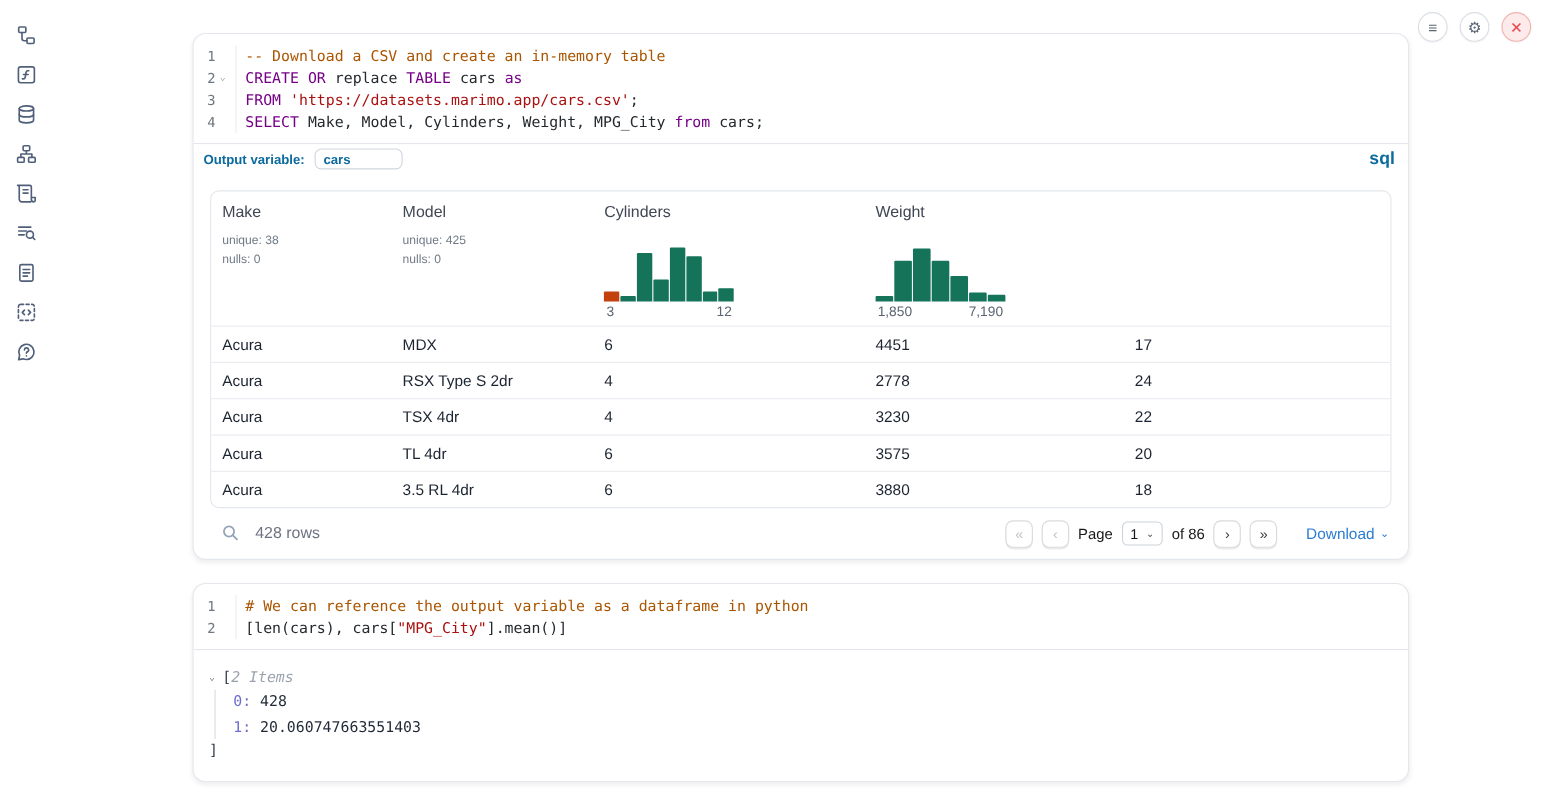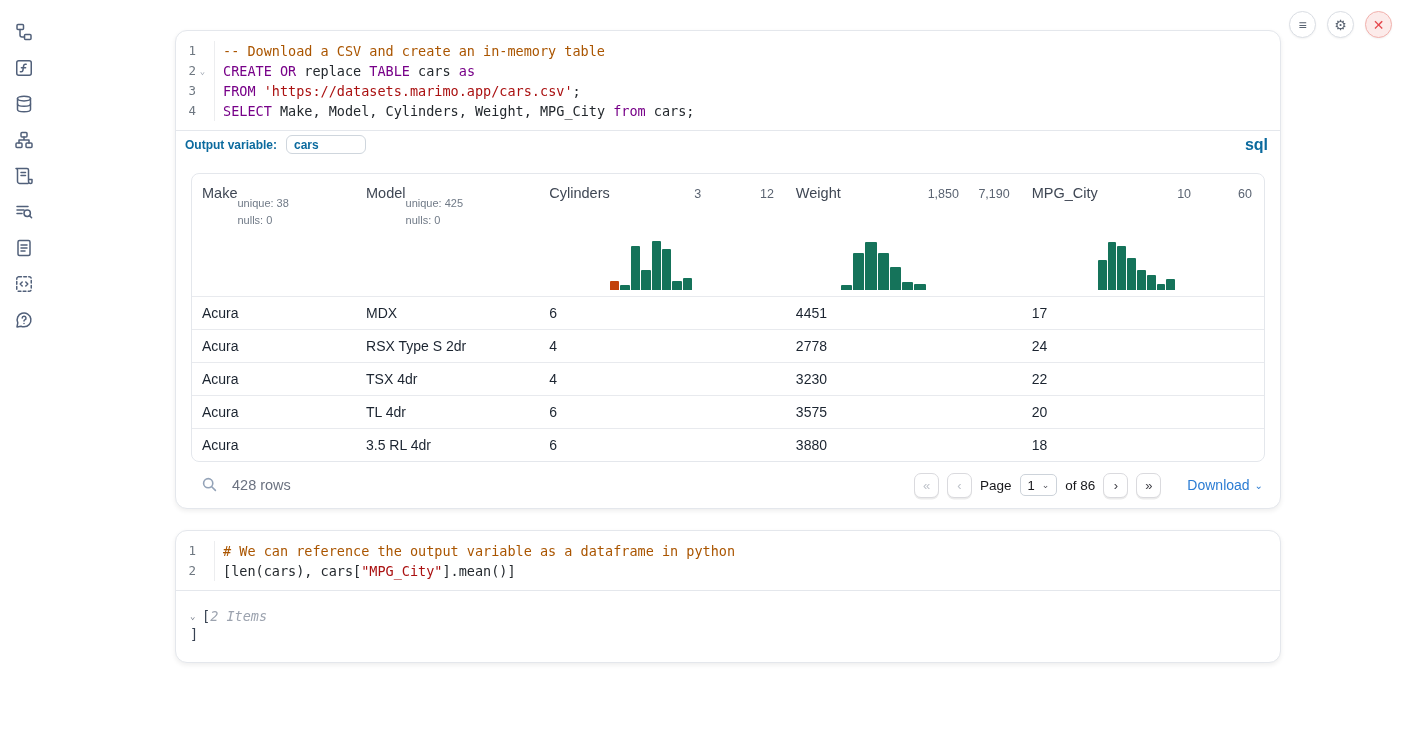--- a/index.html
+++ b/index.html
@@ -42,21 +42,21 @@
   .outvar-label { font-size:12px; font-weight:bold; color:var(--accent-blue); margin-right:9px;text-align:right; }
   .outvar-input { width:80px; height:19px; border:1px solid #cfd6dd; border-radius:6px;
     font-size:12px; font-weight:bold; color:var(--accent-blue); padding:0 7px;
     font-family:"Liberation Sans", sans-serif; outline:none; }
   .lang-badge { margin-left:auto; font-size:16px; font-weight:bold; color:var(--accent-blue); cursor:pointer; }
   
   .output-section { padding:14px 15px 0; }
   .table-box { border:1px solid #e4e7ec; border-radius:8px; overflow:hidden; }
   .grid-row { display:grid; grid-template-columns:15.3% 17.1% 23% 22% 22.6%; }
   .thead { min-height:122px; }
-  .col-header { padding:11px 10px 6px; display:flex; flex-direction:row; }
+  .col-header { padding:11px 10px 6px; display:flex; flex-direction:column; }
   .col-name { font-size:14.5px; color:#3f4754; cursor:pointer; }
   .col-stats { margin-top:10px; font-size:11px; color:#707a87; line-height:17px; }
   .hist { margin-top:auto; width:118px; height:52px; display:flex; align-items:flex-end; gap:1px; }
   .hist .bar { flex:1; border-radius:1px 1px 0 0; }
   .hist-labels { width:118px; display:flex; justify-content:space-between;
     font-size:12.5px; color:#5b6472; padding:2px 2px 0; }
   .trow { border-top:1px solid #e8eaee; height:33px; align-items:center;
     font-size:14px; color:#1b2430; }
   .tcell { padding:0 10px; overflow:hidden; white-space:nowrap; }
   
@@ -226,37 +226,20 @@
                 <div class="bar" style="height: 72%; background: rgb(21, 115, 90);"></div>
                 <div class="bar" style="height: 45%; background: rgb(21, 115, 90);"></div>
                 <div class="bar" style="height: 16%; background: rgb(21, 115, 90);"></div>
                 <div class="bar" style="height: 11%; background: rgb(21, 115, 90);"></div>
               </div>
               <div class="hist-labels">
                 <span>1,850</span>
                 <span>7,190</span>
               </div>
             </div>
-            <div class="col-header">
-              <span class="col-name">MPG_City</span>
-              <div class="hist">
-                <div class="bar" style="height: 58%; background: rgb(21, 115, 90);"></div>
-                <div class="bar" style="height: 92%; background: rgb(21, 115, 90);"></div>
-                <div class="bar" style="height: 84%; background: rgb(21, 115, 90);"></div>
-                <div class="bar" style="height: 62%; background: rgb(21, 115, 90);"></div>
-                <div class="bar" style="height: 38%; background: rgb(21, 115, 90);"></div>
-                <div class="bar" style="height: 28%; background: rgb(21, 115, 90);"></div>
-                <div class="bar" style="height: 12%; background: rgb(21, 115, 90);"></div>
-                <div class="bar" style="height: 22%; background: rgb(21, 115, 90);"></div>
-              </div>
-              <div class="hist-labels">
-                <span>10</span>
-                <span>60</span>
-              </div>
-            </div>
           </div>
         <div id="table-rows">
             <div class="grid-row trow">
               <div class="tcell">Acura</div>
               <div class="tcell">MDX</div>
               <div class="tcell">6</div>
               <div class="tcell">4451</div>
               <div class="tcell">17</div>
             </div>
             <div class="grid-row trow">
@@ -330,17 +313,21 @@
         <div class="code-line"><span class="gutter"><span class="lnum">1</span><span class="fold"></span></span><span class="lc"><span class="tok-comment"># We can reference the output variable as a dataframe in python</span></span></div>
         <div class="code-line"><span class="gutter"><span class="lnum">2</span><span class="fold"></span></span><span class="lc"><span>[len(cars), cars[</span><span class="tok-str">"MPG_City"</span><span>].mean()]</span></span></div>
       </div>
     <div class="divider"></div>
     <div class="tree-out">
       <div class="tree-head">
         <span class="tree-chevron">⌄</span>
         <span class="bracket">[</span>
         <span class="items-label">2 Items</span>
       </div>
+      <div class="tree-body" id="tree-entries">
+          <div class="tree-entry"><span class="tree-key">0:</span><span> 428</span></div>
+          <div class="tree-entry"><span class="tree-key">1:</span><span> 20.060747663551403</span></div>
+        </div>
       <div class="tree-close bracket">]</div>
     </div>
   </section>
 
 </main>
 
 </body></html>

